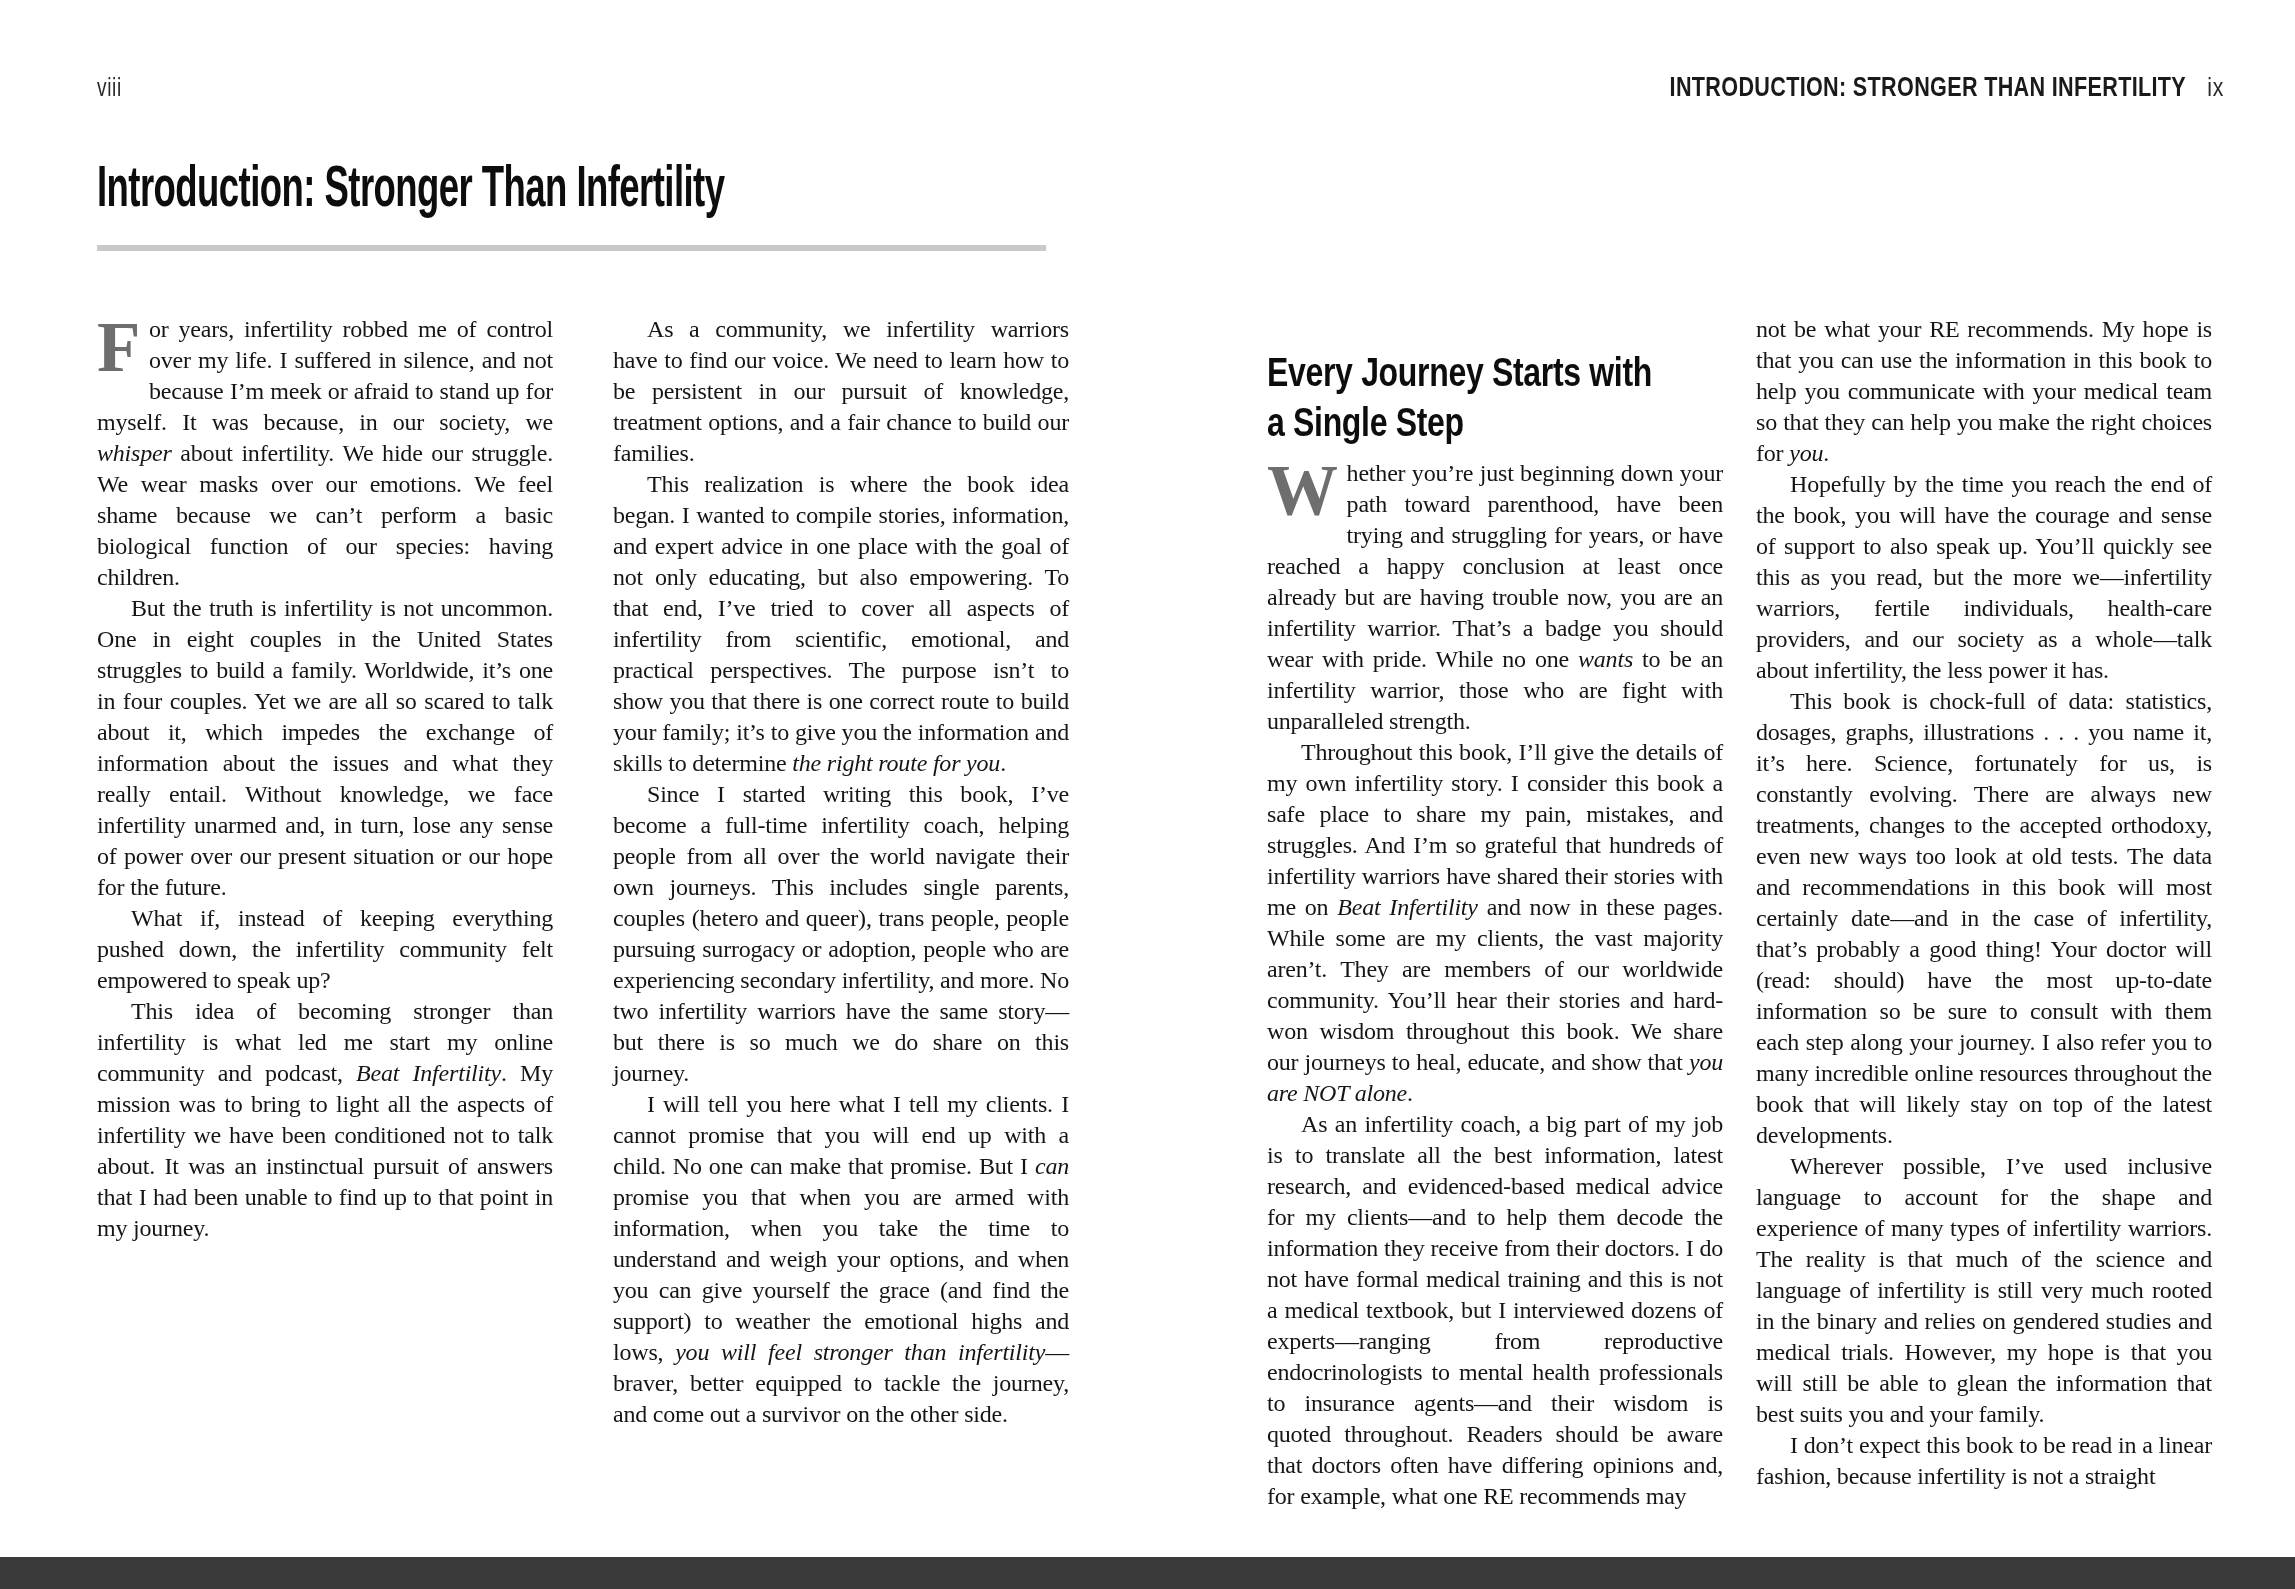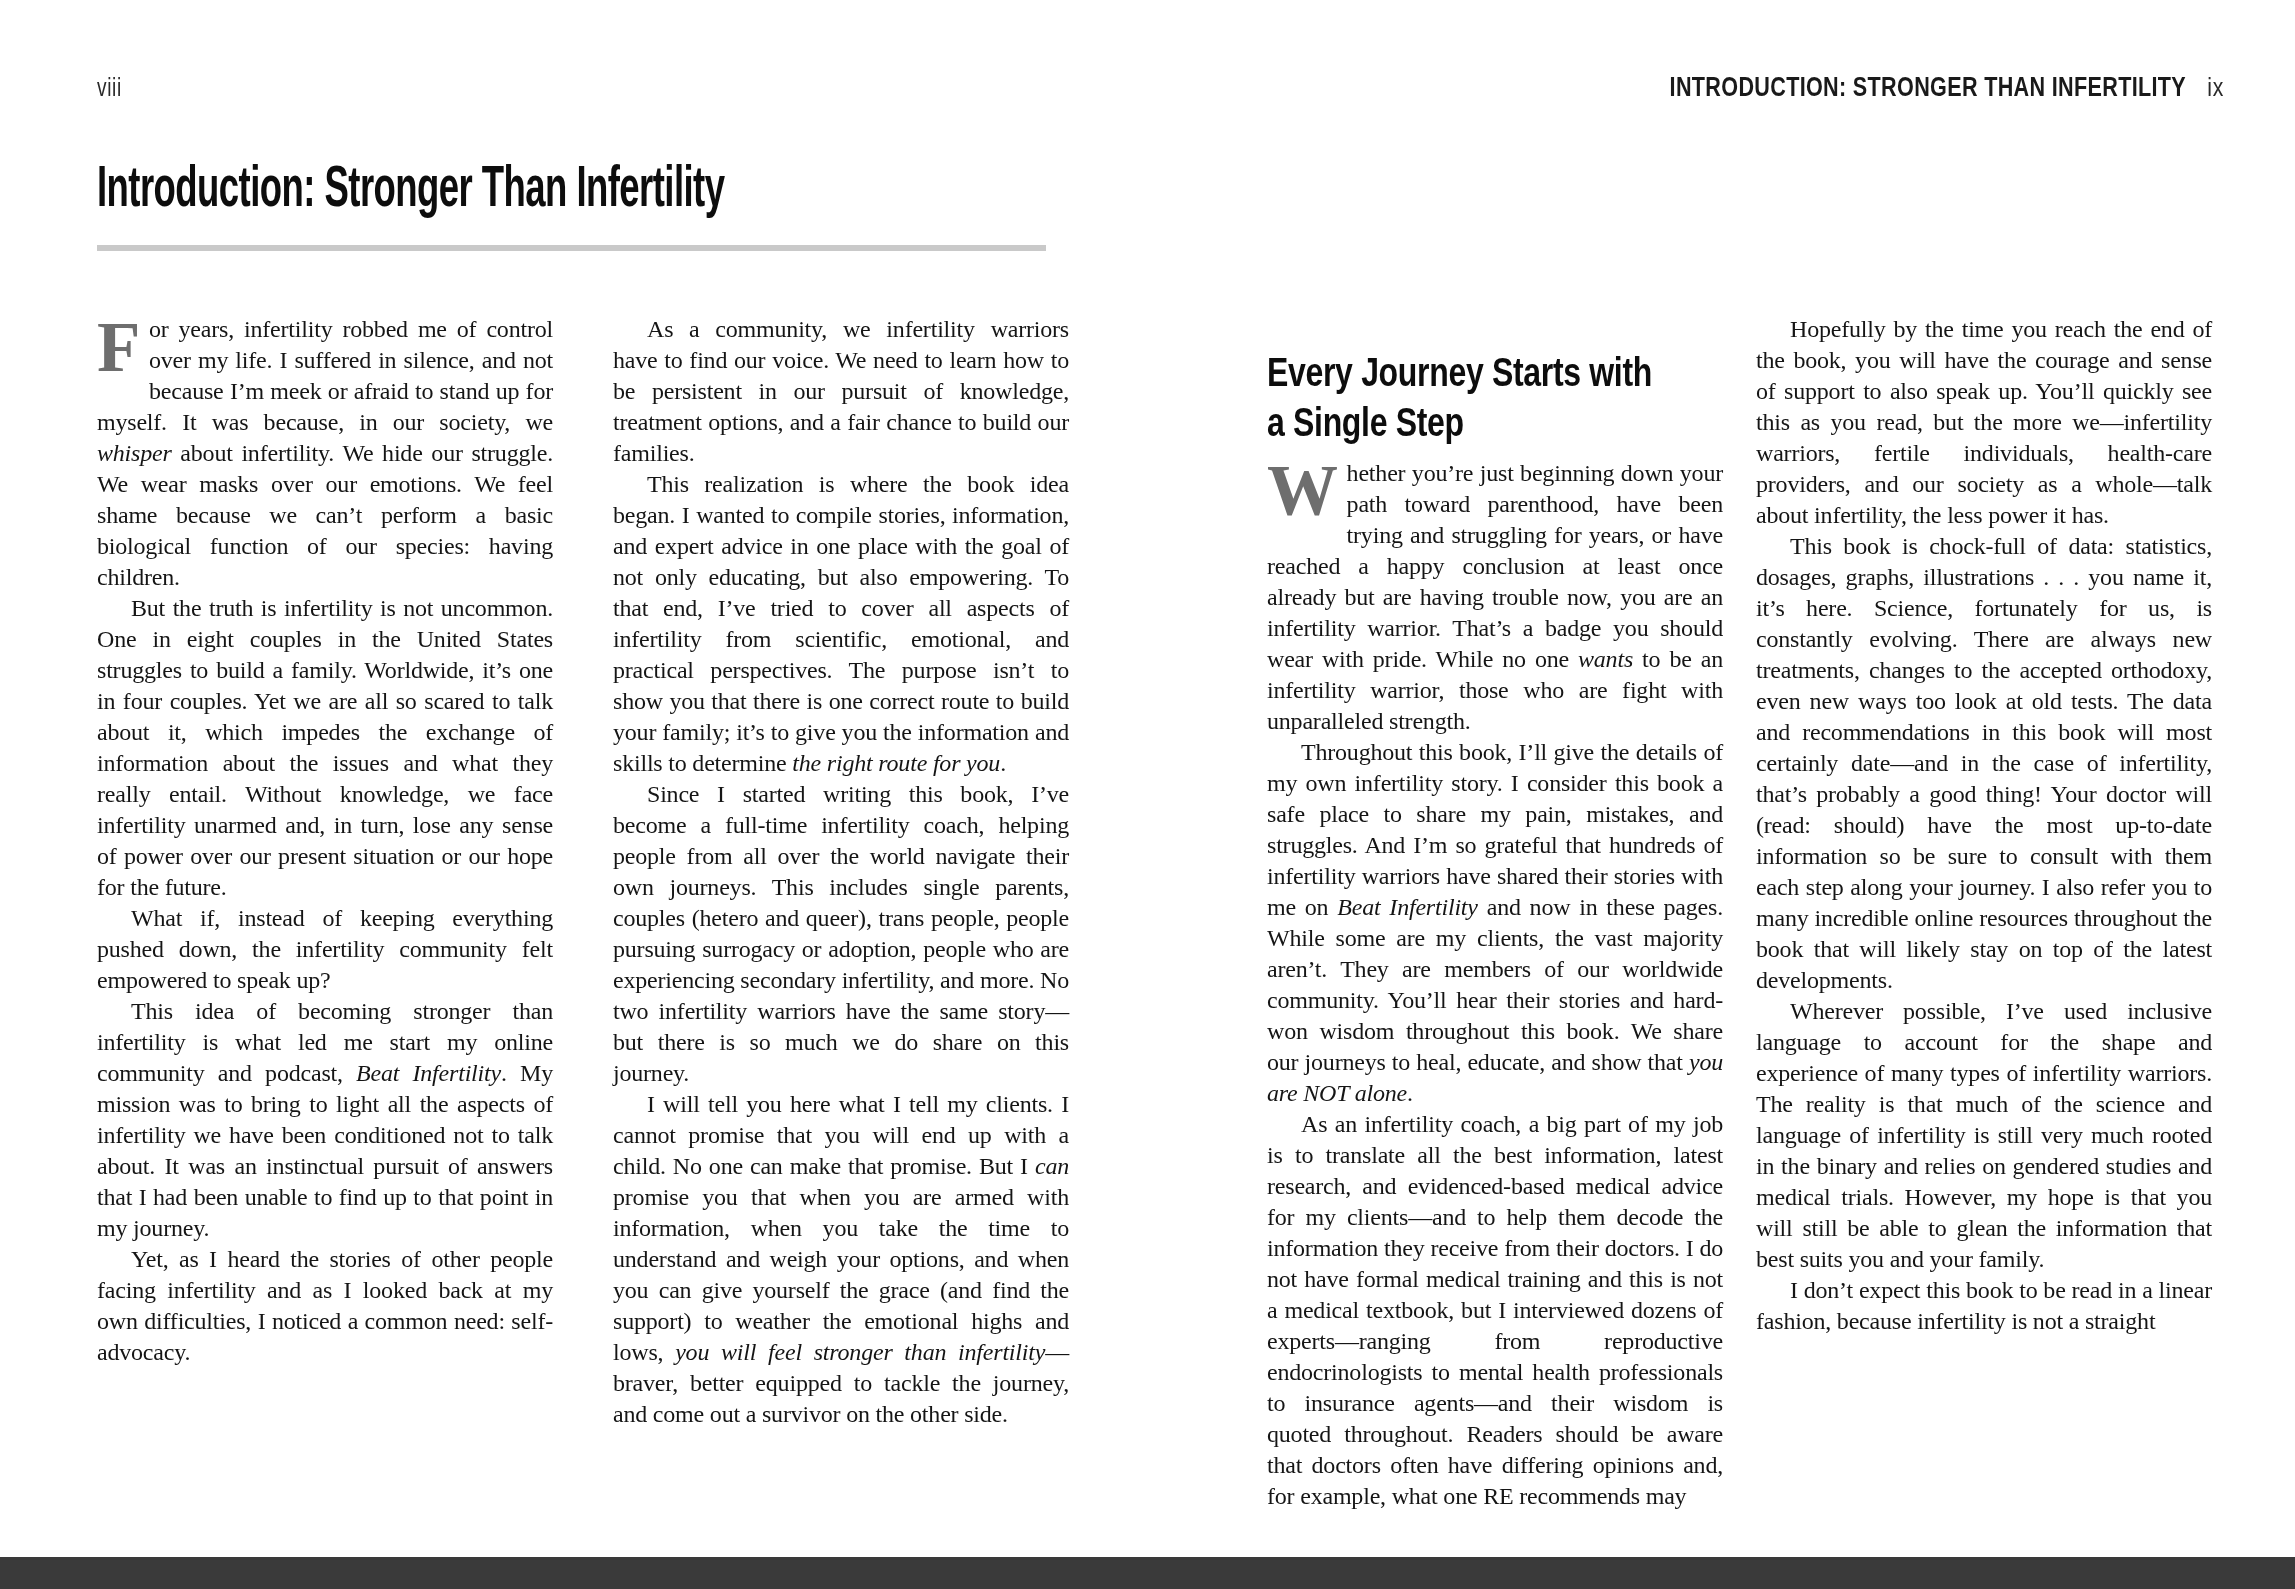--- a/index.html
+++ b/index.html
@@ -62,21 +62,20 @@
 </div>
 
 <div class="chapter-title sans">Introduction: Stronger Than Infertility</div>
 <div class="title-rule"></div>
 
 <div class="col" id="col1">
     <p class="para"><span class="dropcap">F</span>or years, infertility robbed me of control over my life. I suffered in silence, and not because I’m meek or afraid to stand up for myself. It was because, in our society, we <em>whisper</em> about infertility. We hide our struggle. We wear masks over our emotions. We feel shame because we can’t perform a basic biological function of our species: having children.</p>
     <p class="para indent">But the truth is infertility is not uncommon. One in eight couples in the United States struggles to build a family. Worldwide, it’s one in four couples. Yet we are all so scared to talk about it, which impedes the exchange of information about the issues and what they really entail. Without knowledge, we face infertility unarmed and, in turn, lose any sense of power over our present situation or our hope for the future.</p>
     <p class="para indent">What if, instead of keeping everything pushed down, the infertility community felt empowered to speak up?</p>
     <p class="para indent">This idea of becoming stronger than infertility is what led me start my online community and podcast, <em>Beat Infertility</em>. My mission was to bring to light all the aspects of infertility we have been conditioned not to talk about. It was an instinctual pursuit of answers that I had been unable to find up to that point in my journey.</p>
-    <p class="para indent">Yet, as I heard the stories of other people facing infertility and as I looked back at my own difficulties, I noticed a common need: self-advocacy.</p>
   </div>
 
 <div class="col" id="col2">
     <p class="para indent">As a community, we infertility warriors have to find our voice. We need to learn how to be persistent in our pursuit of knowledge, treatment options, and a fair chance to build our families.</p>
     <p class="para indent">This realization is where the book idea began. I wanted to compile stories, information, and expert advice in one place with the goal of not only educating, but also empowering. To that end, I’ve tried to cover all aspects of infertility from scientific, emotional, and practical perspectives. The purpose isn’t to show you that there is one correct route to build your family; it’s to give you the information and skills to determine <em>the right route for you</em>.</p>
     <p class="para indent">Since I started writing this book, I’ve become a full-time infertility coach, helping people from all over the world navigate their own journeys. This includes single parents, couples (hetero and queer), trans people, people pursuing surrogacy or adoption, people who are experiencing secondary infertility, and more. No two infertility warriors have the same story—but there is so much we do share on this journey.</p>
     <p class="para indent">I will tell you here what I tell my clients. I cannot promise that you will end up with a child. No one can make that promise. But I <em>can</em> promise you that when you are armed with information, when you take the time to understand and weigh your options, and when you can give yourself the grace (and find the support) to weather the emotional highs and lows, <em>you will feel stronger than infertility</em>—braver, better equipped to tackle the journey, and come out a survivor on the other side.</p>
   </div>
 
 <div class="col" id="col3">
@@ -85,20 +84,21 @@
     <span class="hl">a Single Step</span>
   </div>
   <div>
       <p class="para"><span class="dropcap">W</span>hether you’re just beginning down your path toward parenthood, have been trying and struggling for years, or have reached a happy conclusion at least once already but are having trouble now, you are an infertility warrior. That’s a badge you should wear with pride. While no one <em>wants</em> to be an infertility warrior, those who are fight with unparalleled strength.</p>
       <p class="para indent">Throughout this book, I’ll give the details of my own infertility story. I consider this book a safe place to share my pain, mistakes, and struggles. And I’m so grateful that hundreds of infertility warriors have shared their stories with me on <em>Beat Infertility</em> and now in these pages. While some are my clients, the vast majority aren’t. They are members of our worldwide community. You’ll hear their stories and hard-won wisdom throughout this book. We share our journeys to heal, educate, and show that <em>you are NOT alone</em>.</p>
       <p class="para indent">As an infertility coach, a big part of my job is to translate all the best information, latest research, and evidenced-based medical advice for my clients—and to help them decode the information they receive from their doctors. I do not have formal medical training and this is not a medical textbook, but I interviewed dozens of experts—ranging from reproductive endocrinologists to mental health professionals to insurance agents—and their wisdom is quoted throughout. Readers should be aware that doctors often have differing opinions and, for example, what one RE recommends may</p>
     </div>
 </div>
 
 <div class="col" id="col4">
+    <p class="para">not be what your RE recommends. My hope is that you can use the information in this book to help you communicate with your medical team so that they can help you make the right choices for <em>you</em>.</p>
     <p class="para indent">Hopefully by the time you reach the end of the book, you will have the courage and sense of support to also speak up. You’ll quickly see this as you read, but the more we—infertility warriors, fertile individuals, health-care providers, and our society as a whole—talk about infertility, the less power it has.</p>
     <p class="para indent">This book is chock-full of data: statistics, dosages, graphs, illustrations . . . you name it, it’s here. Science, fortunately for us, is constantly evolving. There are always new treatments, changes to the accepted orthodoxy, even new ways too look at old tests. The data and recommendations in this book will most certainly date—and in the case of infertility, that’s probably a good thing! Your doctor will (read: should) have the most up-to-date information so be sure to consult with them each step along your journey. I also refer you to many incredible online resources throughout the book that will likely stay on top of the latest developments.</p>
     <p class="para indent">Wherever possible, I’ve used inclusive language to account for the shape and experience of many types of infertility warriors. The reality is that much of the science and language of infertility is still very much rooted in the binary and relies on gendered studies and medical trials. However, my hope is that you will still be able to glean the information that best suits you and your family.</p>
     <p class="para indent">I don’t expect this book to be read in a linear fashion, because infertility is not a straight</p>
   </div>
 
 <div class="bottom-bar"></div>
 
 
 </body></html>

